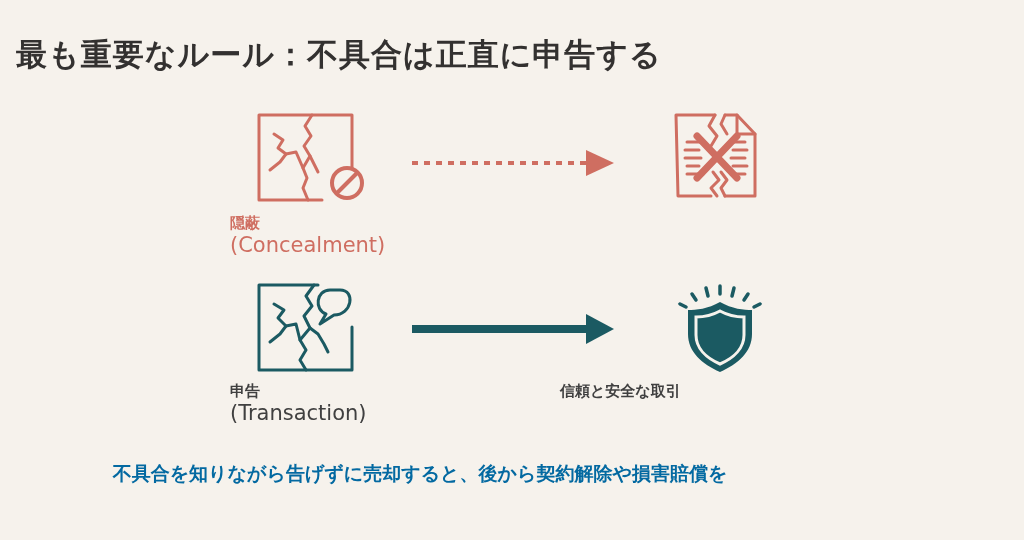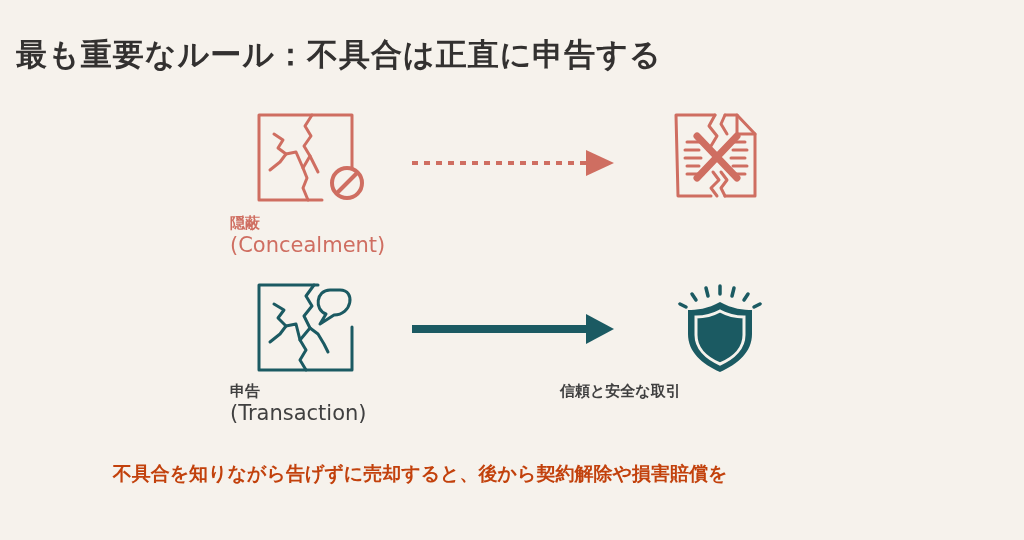--- a/index.html
+++ b/index.html
@@ -18,21 +18,21 @@
   .label {
     position: absolute; text-align: left; line-height: 22px;
     font-size: 17px;
   }
   .label .jp { display: block; font-weight: bold; font-size: 15px; }
   .label .en { display: block; font-size: 21px; }
   .red { color: #cf6e61; }
   .teal { color: #404040; }
   .footer {
     position: absolute; left: 0; top: 456px; width: 840px;
-    text-align: center; font-size: 19px; font-weight: bold; color: #c2410c;
+    text-align: center; font-size: 19px; font-weight: bold; color: #0369a1;
     line-height: 34px;
   }
   .footer span { display: block; }
 </style>
 </head>
 <body>
 
 <div class="title">最も重要なルール：不具合は正直に申告する</div>
 
 <div class="icon" style="left:256px; top:112px; width:115px; height:90px;">

